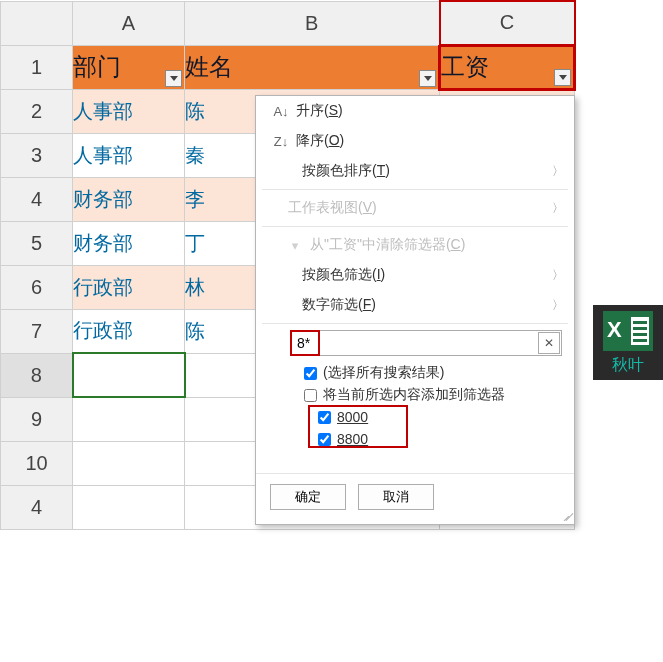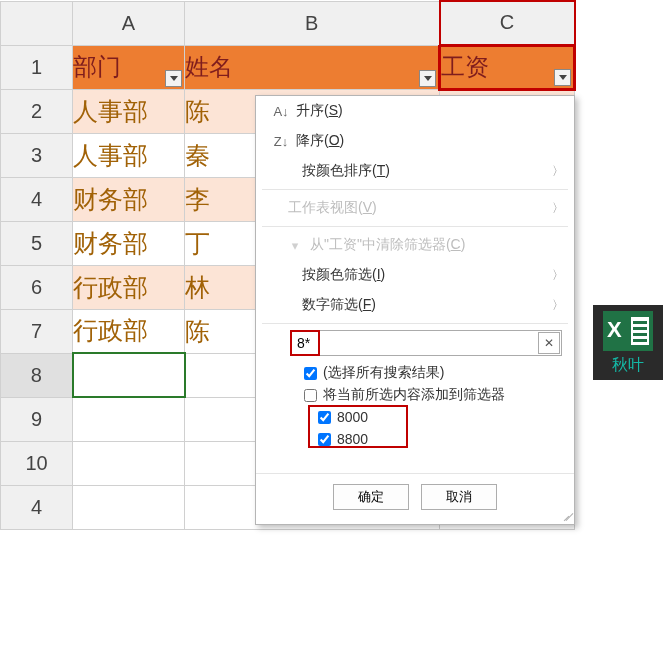--- a/index.html
+++ b/index.html
@@ -33,21 +33,21 @@
   .rowhead {
     background: #f0f0f0;
     text-align: center;
     font-size: 20px;
     color: #444;
     width: 72px;
   }
   .row8head { background: #e0e0e0; border-top: 2px solid #2a7a2a; border-bottom: 2px solid #2a7a2a; }
   .headercell {
     background: #ed7d31;
-    color: #7f1d1d;
+    color: #0f172a;
     font-size: 24px;
     padding-left: 8px;
     position: relative;
   }
   .headercell.salary { border: 3px solid #c00000; font-family: Liberation Mono, monospace; }
   .filter-btn {
     position: absolute;
     right: 2px;
     bottom: 2px;
     width: 17px;
@@ -58,23 +58,23 @@
     align-items: center;
     justify-content: center;
   }
   .filter-btn::after {
     content: "";
     border-left: 4px solid transparent;
     border-right: 4px solid transparent;
     border-top: 5px solid #444;
   }
   .datacell {
-    font-size: 25px;
+    font-size: 20px;
     padding-left: 6px;
-    color: #a16207;
+    color: #0369a1;
   }
   .pink { background: #fce4d6; }
   .selcell { border: 2px solid #2a7a2a !important; background: #fff; }
 
   
   .menu {
     position: absolute;
     left: 255px;
     top: 95px;
     width: 320px;
@@ -137,34 +137,34 @@
     margin: 4px 12px 23px 34px;
     position: relative;
   }
   .checkrow {
     display: flex;
     align-items: center;
     height: 22px;
     padding-left: 14px;
     font-size: 14px;
   }
-  .checkrow.sub { padding-left: 28px; }
+  .checkrow.sub { padding-left: 28px; text-decoration: underline; }
   .checkrow input { margin: 0 6px 0 0; }
   .redbox-results {
     position: absolute;
     left: 18px;
     top: 43px;
     width: 100px;
     height: 43px;
     border: 2px solid #c00000;
     pointer-events: none;
   }
   .btnrow {
     display: flex;
-    justify-content: center;
+    justify-content: flex-start;
     gap: 12px;
     padding: 10px 14px 14px;
     border-top: 1px solid #e5e5e5;
   }
   .btn {
     min-width: 76px;
     height: 26px;
     border: 1px solid #adadad;
     background: #fdfdfd;
     font-size: 13px;

